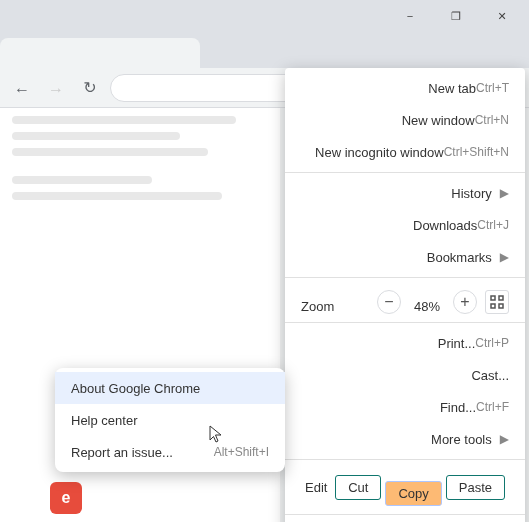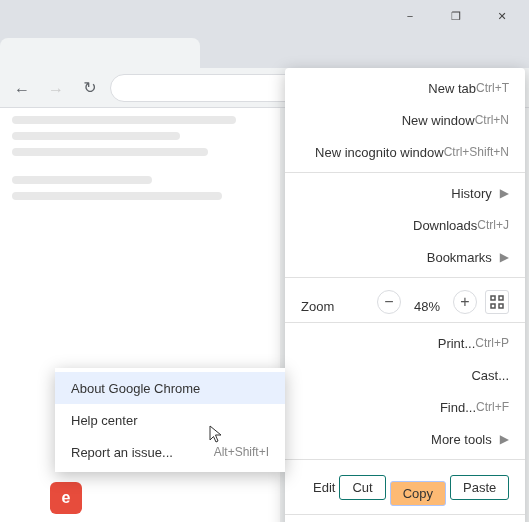--- a/index.html
+++ b/index.html
@@ -173,21 +173,21 @@
       align-items: center;
       justify-content: center;
       font-size: 11px;
       color: #555;
     }
 
     
     .edit-row {
       display: flex;
       align-items: center;
-      padding: 4px 28px;
+      padding: 4px 20px;
       gap: 0;
       min-height: 36px;
     }
     .edit-row-label { flex: 1; font-size: 13px; color: #333; }
     .edit-btn {
       padding: 4px 12px;
       border: 1px solid #0f766e;
       background: white;
       cursor: pointer;
       font-size: 13px;
@@ -197,21 +197,21 @@
     }
     .edit-btn.active-copy { background: #fdba74; border-color: #adc6ff; margin-top: 13px; }
 
     
     .help-submenu {
       position: absolute;
       top: 368px;
       right: 244px;
       width: 230px;
       background: white;
-      border-radius: 0;
+      border-radius: 8px;
       box-shadow: 0 4px 16px rgba(0,0,0,0.25);
       z-index: 101;
       padding: 4px 0;
     }
 
     .submenu-item {
       display: flex;
       align-items: center;
       justify-content: space-between;
       padding: 6px 16px;

